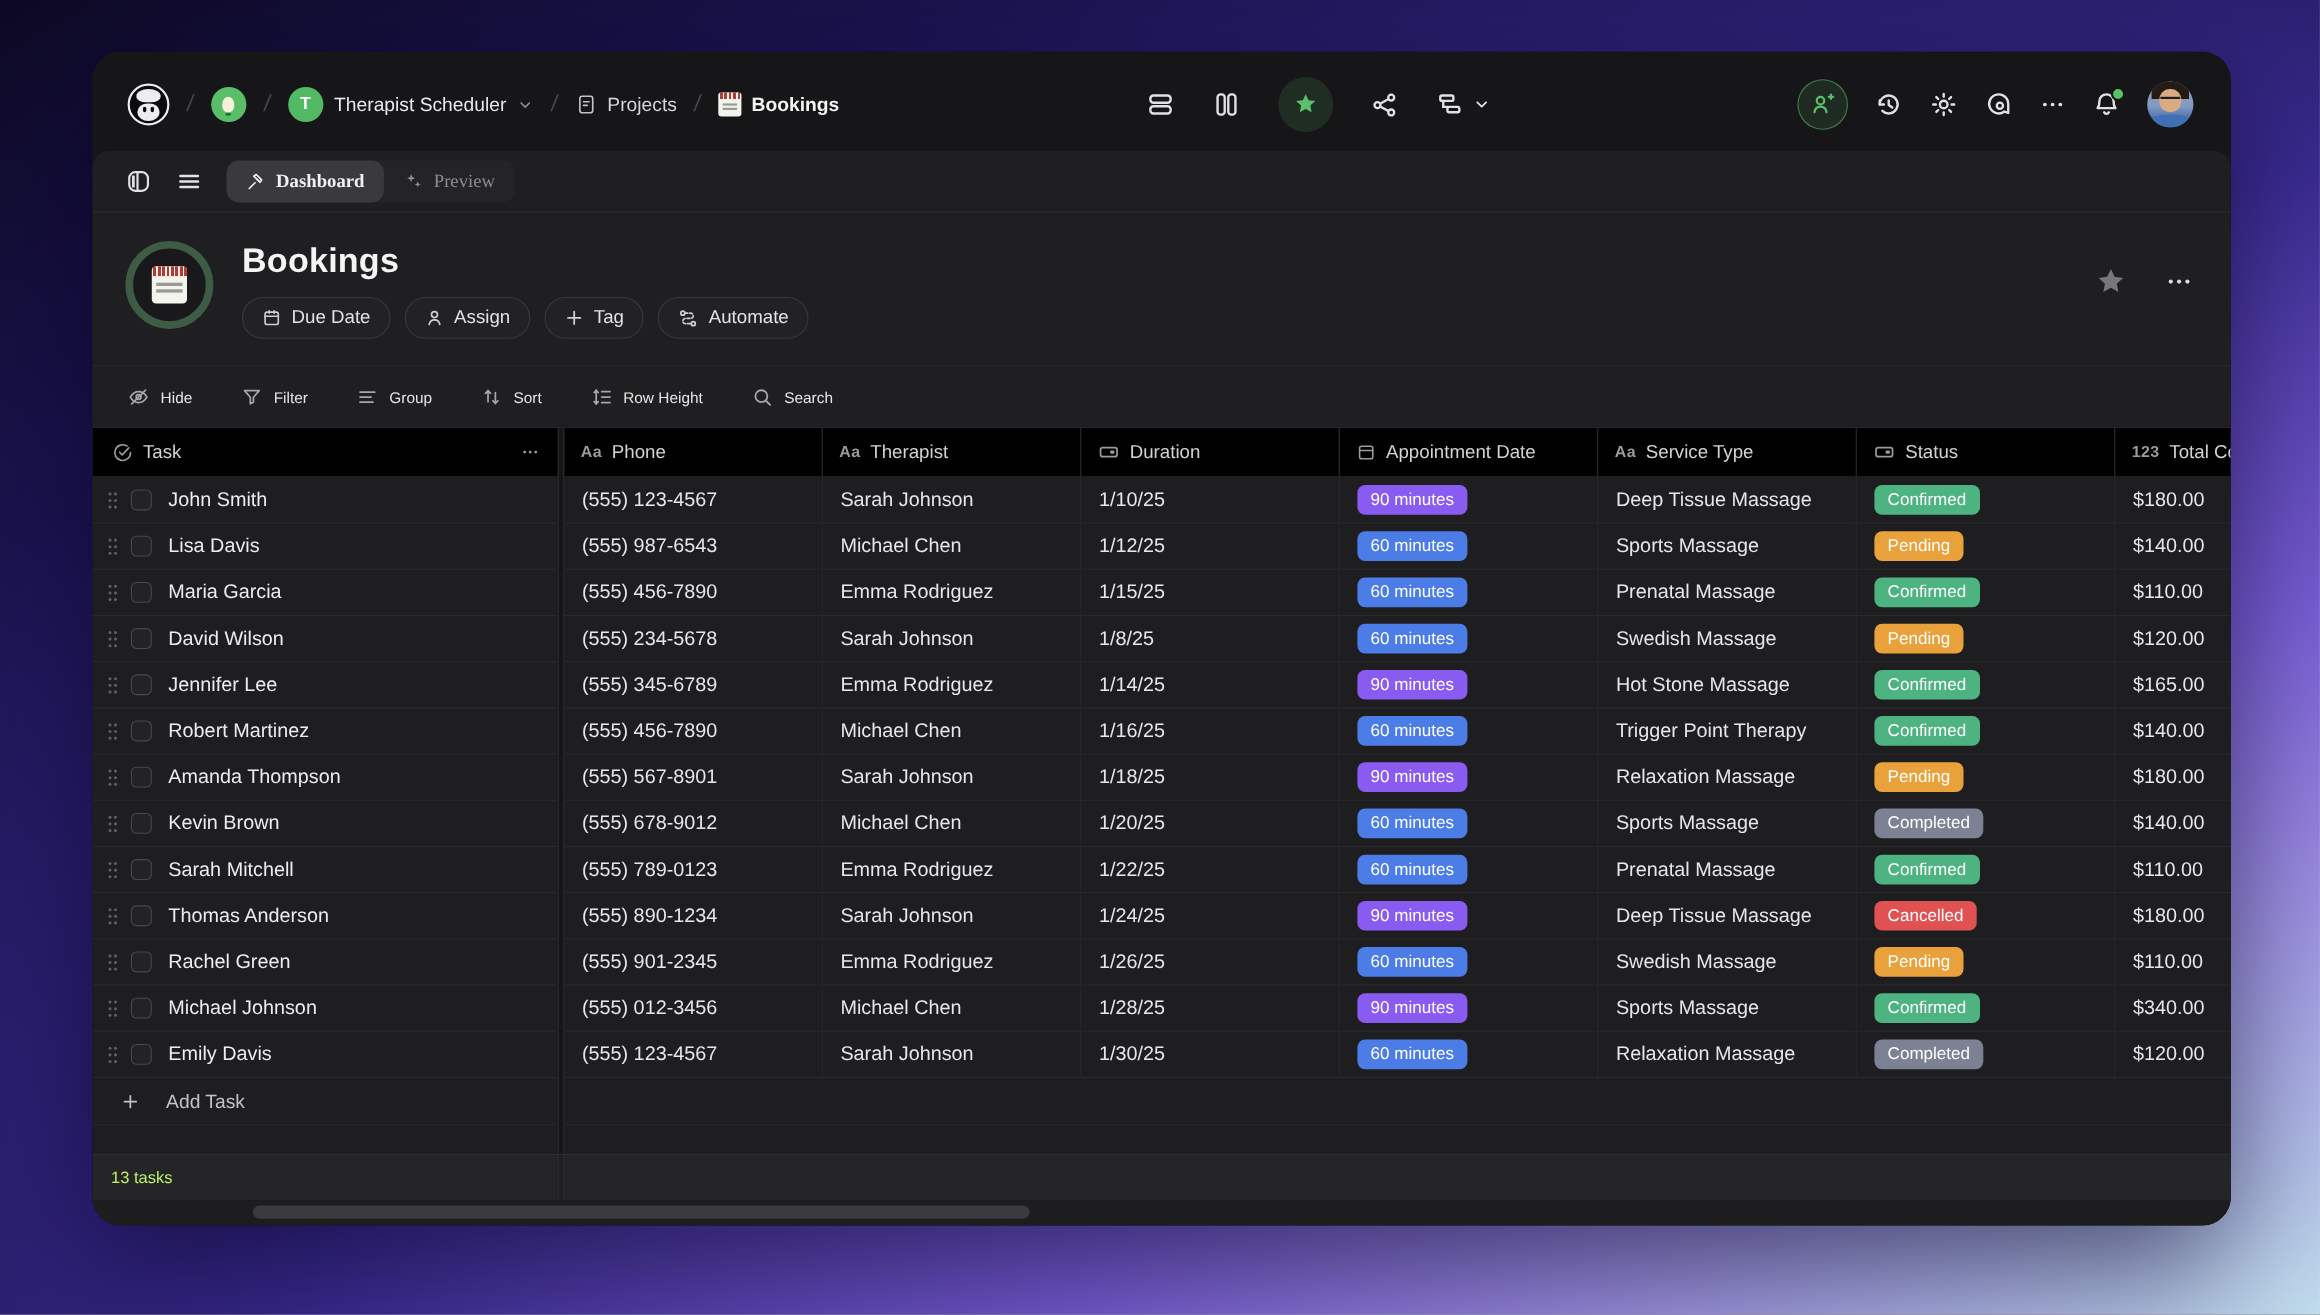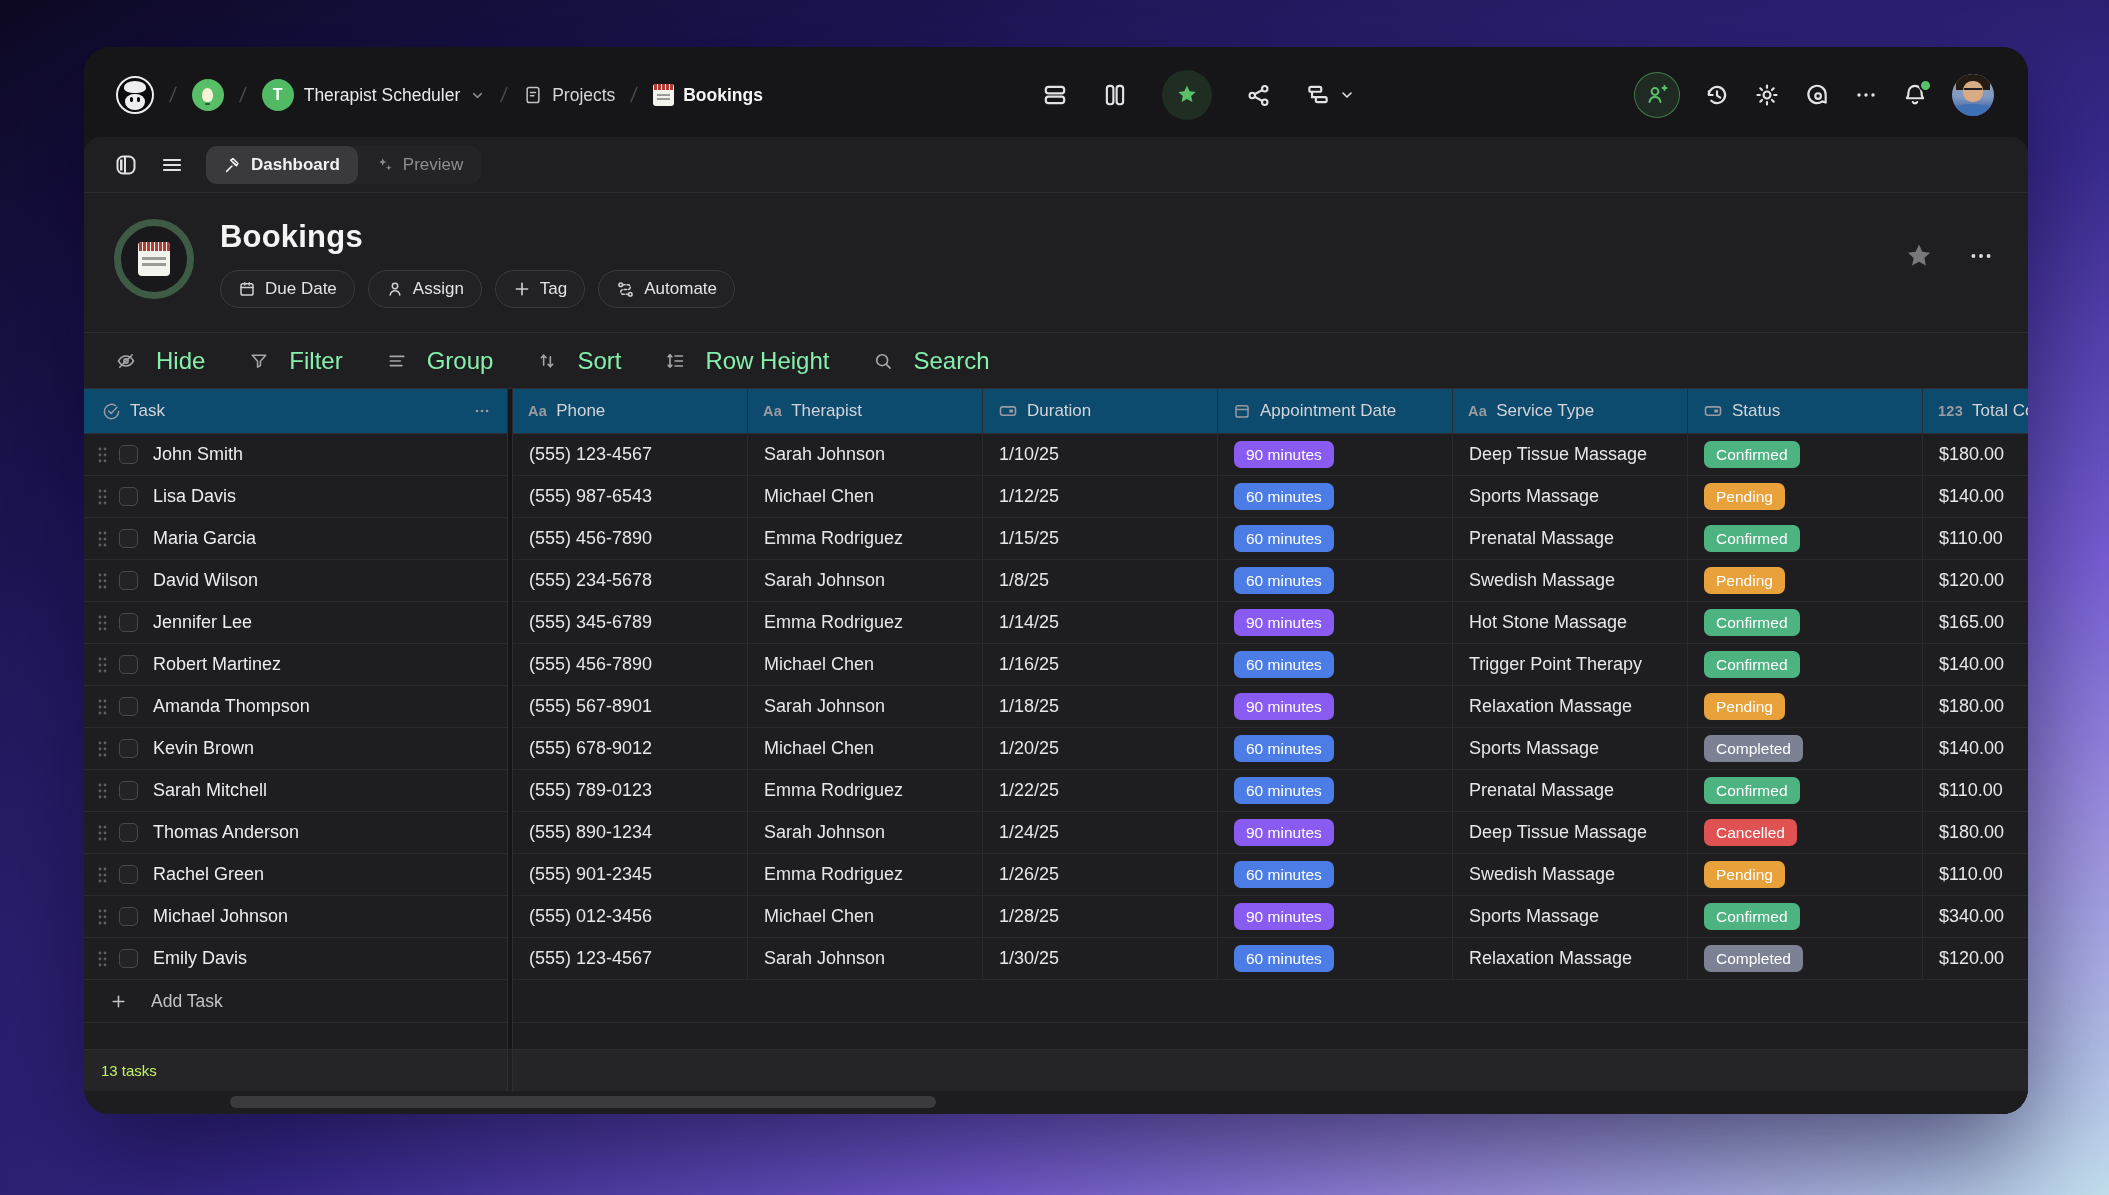--- a/index.html
+++ b/index.html
@@ -51,41 +51,41 @@
   .avatar-photo { width:42px; height:42px; border-radius:50%; position:relative; overflow:hidden; background:linear-gradient(180deg,#9aa1ab 0%,#8099c6 55%,#2e4e8c 100%); }
   .avatar-photo .hair { position:absolute; top:0; left:4px; right:4px; height:16px; background:#241b12; border-radius:50% 50% 0 0; }
   .avatar-photo .face { position:absolute; top:7px; left:11px; width:20px; height:21px; background:#d9ab83; border-radius:46%; }
   .avatar-photo .glasses { position:absolute; top:14px; left:12px; width:18px; height:5px; border-top:2.5px solid #1d1d22; }
   .avatar-photo .shirt { position:absolute; bottom:0; left:3px; right:3px; height:12px; background:#3f6fb5; border-radius:45% 45% 0 0; }
   
   .main { flex:1; background:#1f1f21; border-radius:16px 16px 0 0; margin-top:-14px; display:flex; flex-direction:column; overflow:hidden; }
   
   .tabstrip { height:56px; display:flex; align-items:center; gap:22px; padding:0 30px; border-bottom:1px solid #2b2b2e; flex:0 0 auto; }
   .tab-icons { display:flex; align-items:center; gap:22px; color:#c6c6c9; }
-  .tabs { display:flex; background:#242427; border-radius:11px; }
+  .tabs { display:flex; background:#242427; border-radius:11px;font-family:Liberation Serif, serif; }
   .tab { display:flex; align-items:center; gap:9px; padding:9px 18px; border-radius:11px; font-size:17px; color:#8d8d92; cursor:pointer; }
   .tab.active { background:#3a3a3e; color:#f2f2f3; font-weight:600; }
   
   .title-section { display:flex; align-items:flex-start; padding:26px 34px 24px 30px; flex:0 0 auto; }
   .page-icon-ring { width:80px; height:80px; border-radius:50%; border:7px solid #3e5c45; background:#19191b; display:flex; align-items:center; justify-content:center; flex:0 0 auto; }
   .title-block { margin-left:26px; }
   .page-title { font-size:31px; font-weight:650; color:#f4f4f5; letter-spacing:.2px; }
   .pill-row { display:flex; gap:13px; margin-top:15px; }
   .pill { display:flex; align-items:center; gap:9px; padding:8px 17px; border:1px solid #39393e; background:#222225; border-radius:999px; font-size:17px; color:#e3e3e5; cursor:pointer; }
   .pill .picon { color:#cfcfd2; display:flex; }
   .title-right { margin-left:auto; display:flex; align-items:center; gap:34px; padding-top:22px; }
   .fav-star { color:#77777c; }
   .title-dots { color:#dcdcde; }
   
   .toolbar { height:56px; display:flex; align-items:center; gap:44px; padding:0 32px; border-top:1px solid #2b2b2e; flex:0 0 auto; }
-  .tool { display:flex; align-items:center; gap:20px; font-size:24px; color:#86efac; cursor:pointer; }
+  .tool { display:flex; align-items:center; gap:10px; font-size:14px; color:#e5e5e5; cursor:pointer; }
   .tool .ticon { color:#a6a6ab; display:flex; }
   
   .table-wrap { flex:1; display:flex; flex-direction:column; overflow:hidden; background:#1e1e20; }
-  .thead { display:flex; height:46px; background:#0c4a6e; border-top:1px solid #2d2d31; flex:0 0 auto; }
+  .thead { display:flex; height:46px; background:#000000; border-top:1px solid #2d2d31; flex:0 0 auto; }
   .hcell { display:flex; align-items:center; gap:9px; padding:0 15px; font-size:17px; color:#d4d4d7; border-bottom:1px solid #2d2d31; border-right:1px solid #2d2d31; white-space:nowrap; overflow:hidden; }
   .hicon { color:#9a9aa0; display:flex; flex:0 0 auto; }
   .htext-icon { font-size:14.5px; font-weight:600; color:#9a9aa0; letter-spacing:.3px; flex:0 0 auto; }
   .w-task { width:423px; border-right:none; padding-left:18px; }
   .w-std { width:235px; }
   .w-total { flex:1; border-right:none; }
   .colgap { width:6px; background:#151517; border-left:1px solid #2d2d31; border-right:1px solid #2d2d31; flex:0 0 auto; }
   .tbody { flex:0 0 auto; }
   .trow { display:flex; height:42px; }
   .cell { display:flex; align-items:center; padding:0 16px; font-size:18px; color:#e7e7e9; border-bottom:1px solid #2a2a2d; border-right:1px solid #2a2a2d; white-space:nowrap; overflow:hidden; }

